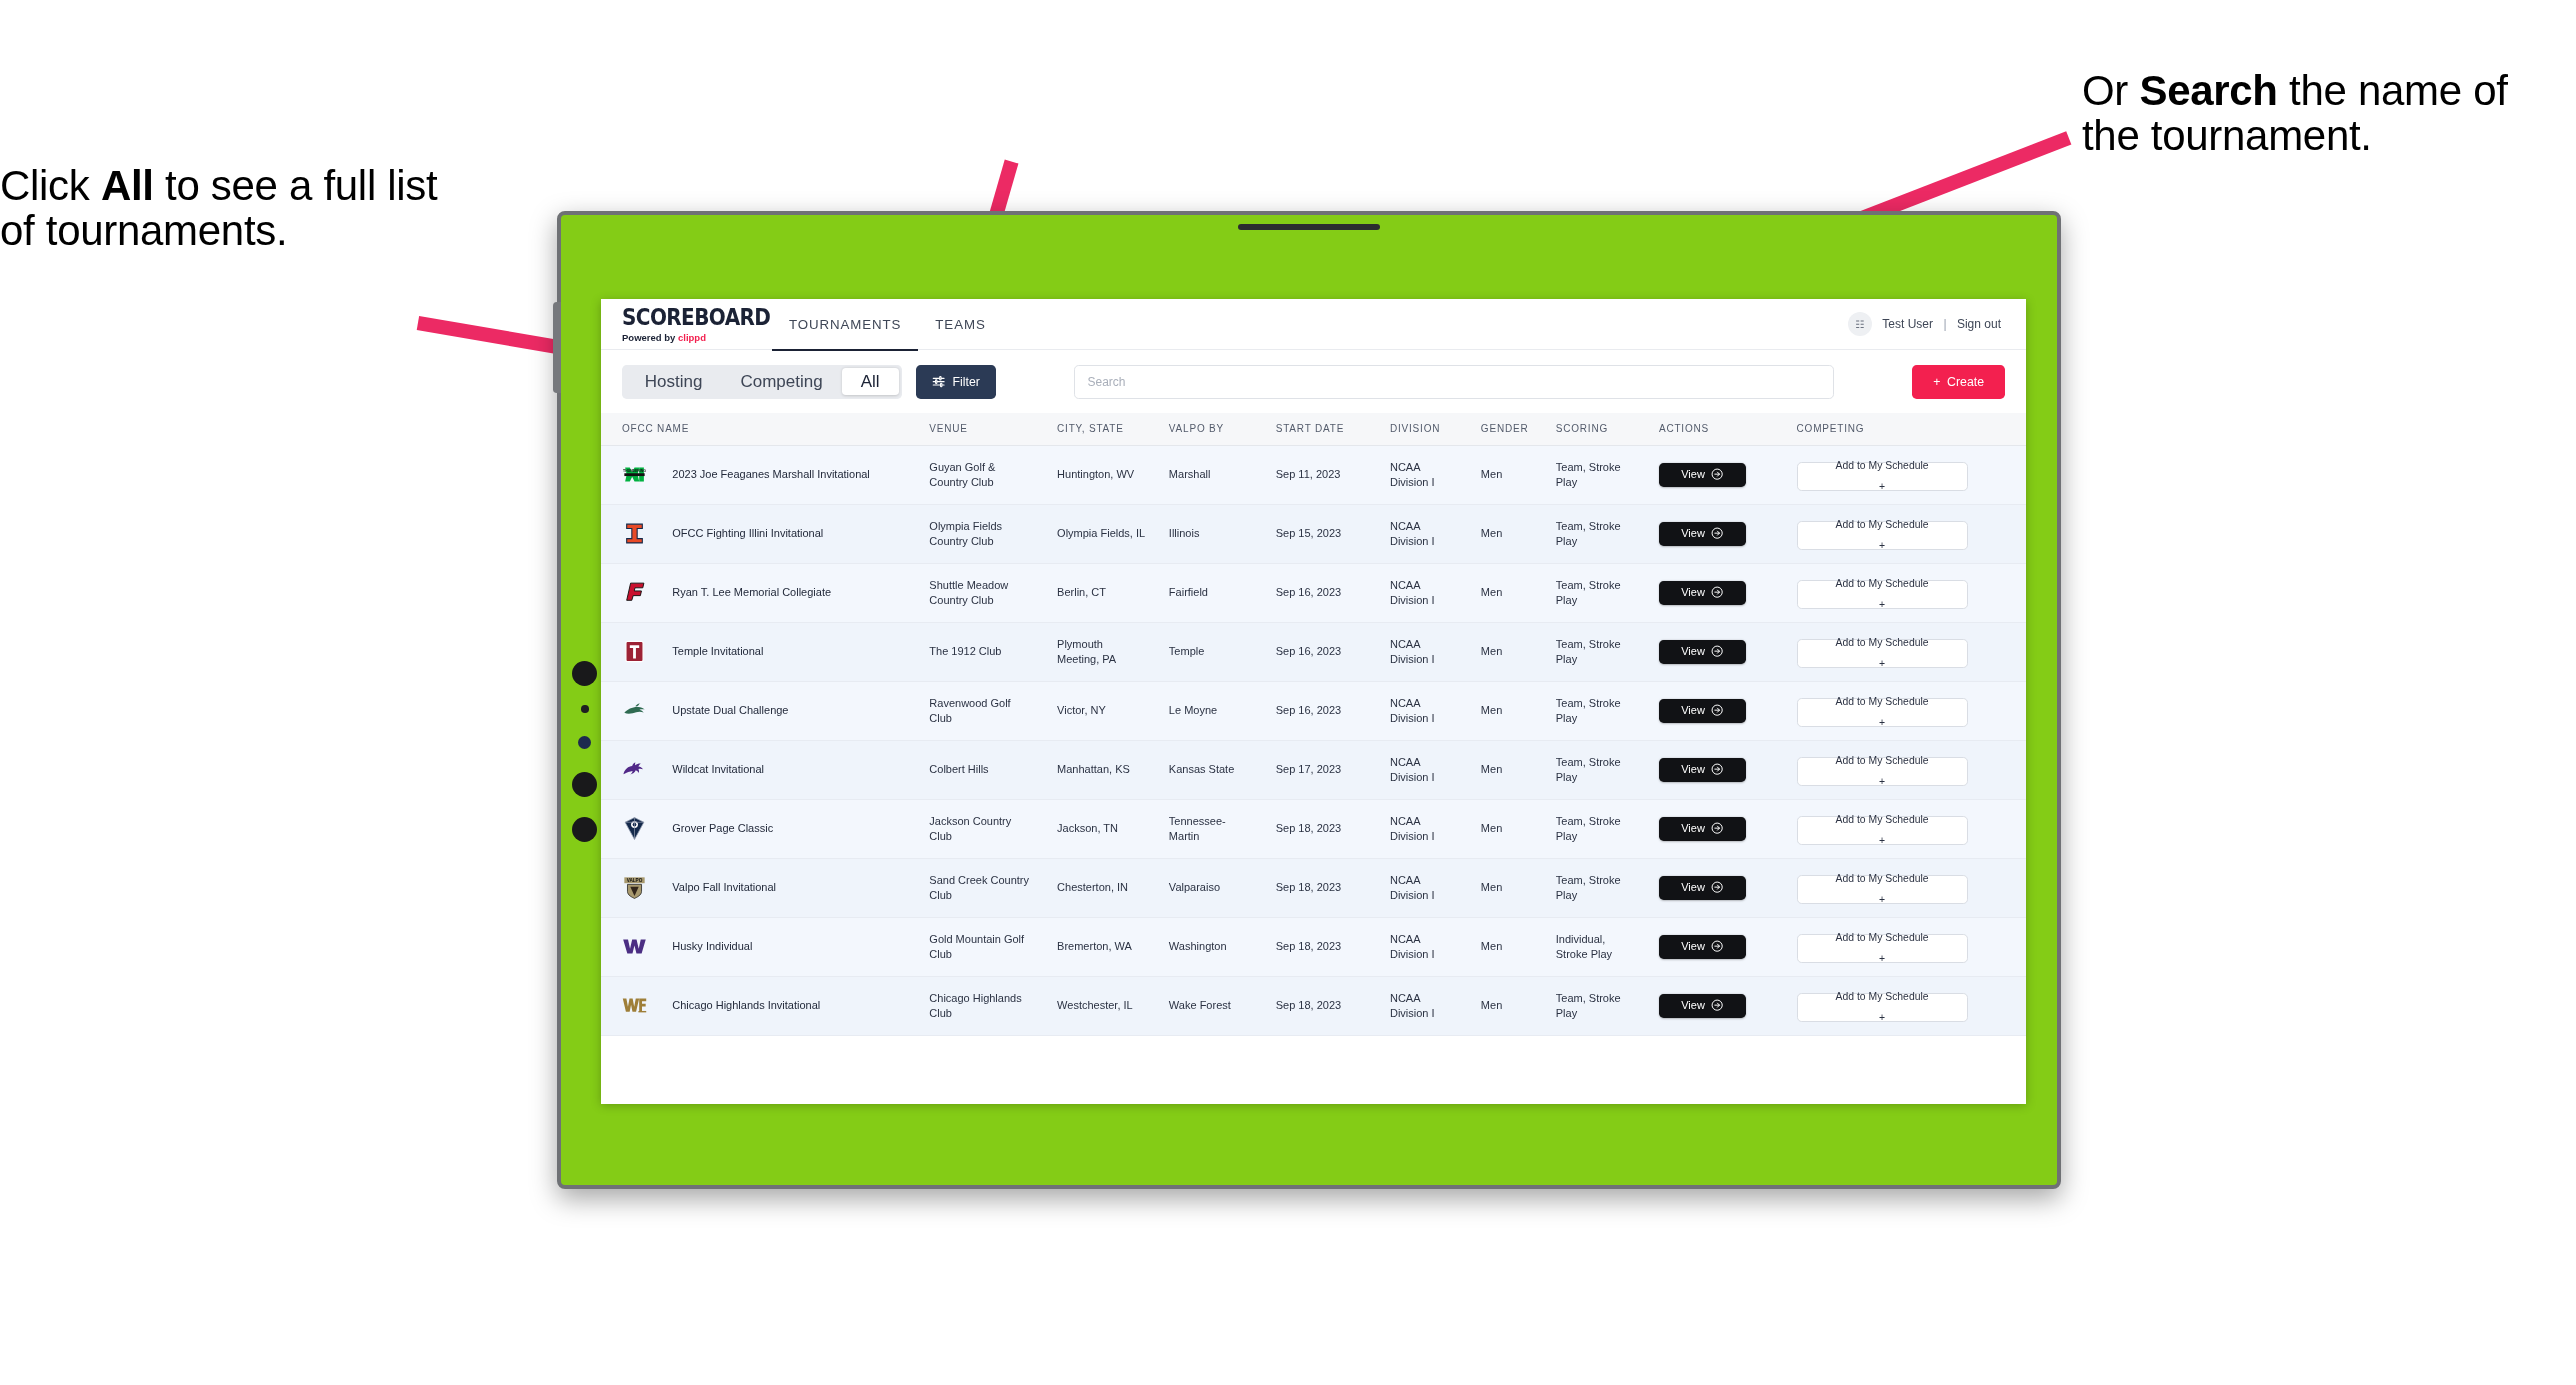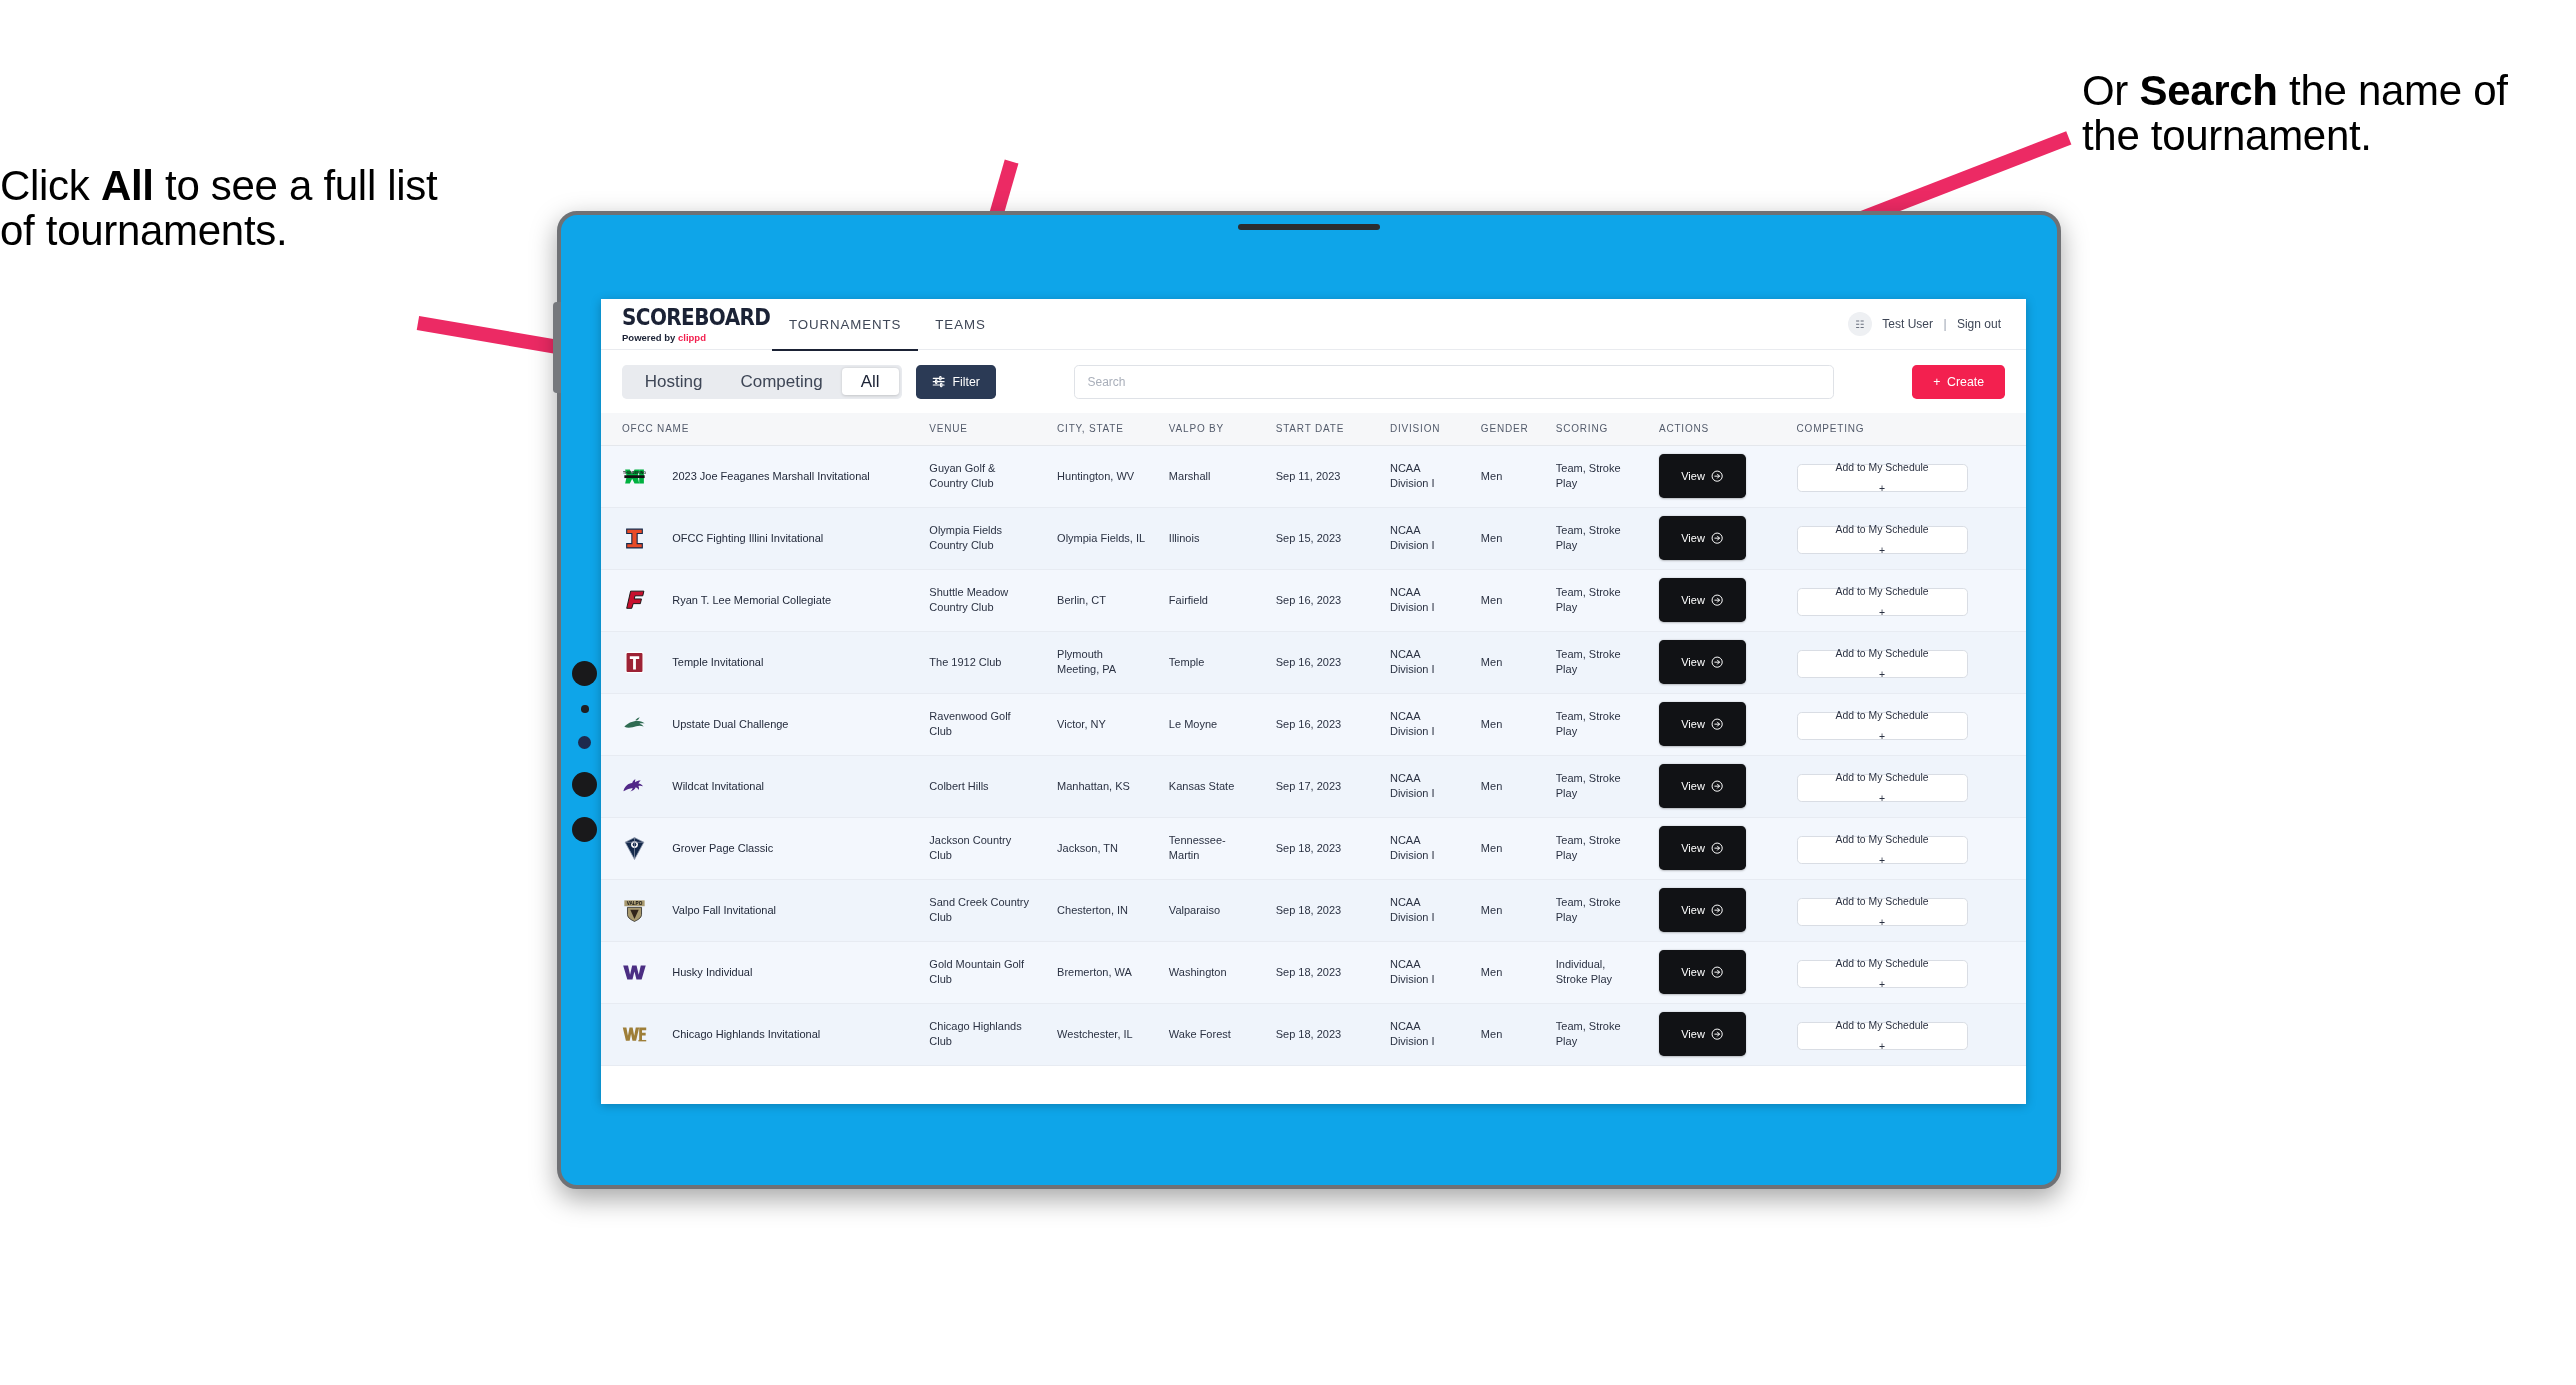--- a/index.html
+++ b/index.html
@@ -26,22 +26,22 @@
   #annot-filter   { left: 693px;  top: 15px;  width: 665px; }
   #annot-search   { left: 2082px; top: 68px;  width: 437px; }
 
   .arrow-svg { position: absolute; left: 0; top: 0; width: 2576px; height: 1386px; pointer-events: none; }
 
   
   #tablet {
     position: absolute;
     left: 557px; top: 211px;
     width: 1504px; height: 978px;
-    background: #0ea5e9;
-    border-radius: 20px;
+    background: #84cc16;
+    border-radius: 8px;
     border: 4.7px solid #6f7175;
     box-shadow: 0 9.5px 26.6px rgba(0,0,0,.35);
     padding-left: 34px;
   }
   .side-btn {
     position: absolute;
     background: #5f6165;
     border-radius: 2.8px;
   }
   #btn-power { left: -8.5px; top: 87px; width: 8.5px; height: 91px; border-radius: 3.8px 0 0 3.8px; background:#76787c; }
@@ -152,21 +152,21 @@
   #tbl tbody tr { background: #f3f7fd; }
   #tbl tbody tr:nth-child(even) { background: #eff4fb; }
   #tbl tbody td:first-child { padding-left: 21px; }
   .ev-cell { display: flex; align-items: center; gap: 13.3px; }
   .logo { width: 25px; height: 25px; flex: 0 0 25px; }
   .ev-name { font-size: 11px; color: #232a3b; margin-left: 12px; }
 
   .view-btn {
     display: inline-flex; align-items: center; justify-content: center; gap: 6.6px;
     background: #111215; color: #fff; border-radius: 4.7px;
-    height: 44px; width: 87px; font-size: 11px; cursor: pointer;
+    height: 24px; width: 87px; font-size: 11px; cursor: pointer;
     box-shadow: 0 0.9px 1.9px rgba(0,0,0,.25);
   }
   .add-btn {
     display: inline-flex; align-items: center; justify-content: center; gap: 7.6px;
     background: #fff; color: #2b3243; border: 0.9px solid #d9dde4; border-radius: 4.7px;
     height: 28.5px; width: 171px; font-size: 10.4px; cursor: pointer; white-space: nowrap; flex-direction: column;
   }
 
   
   .c-event{width:258px}.c-venue{width:104px}.c-city{width:91px}.c-host{width:87px}

